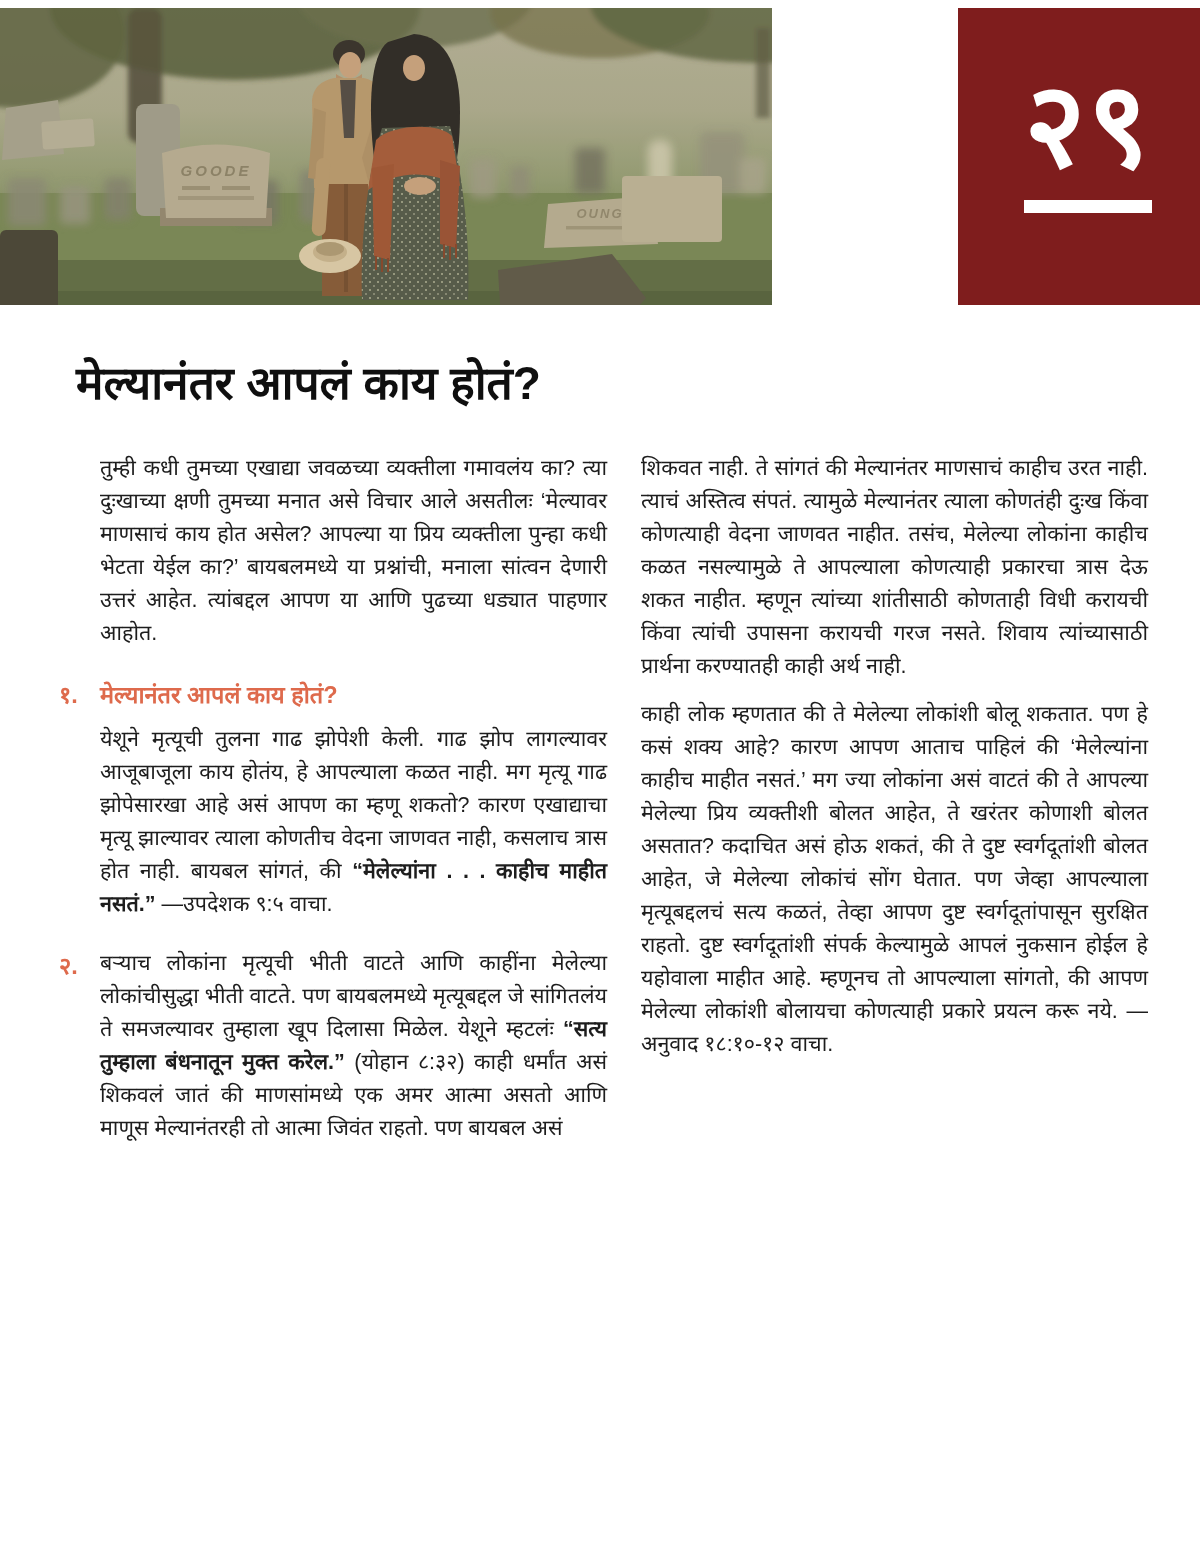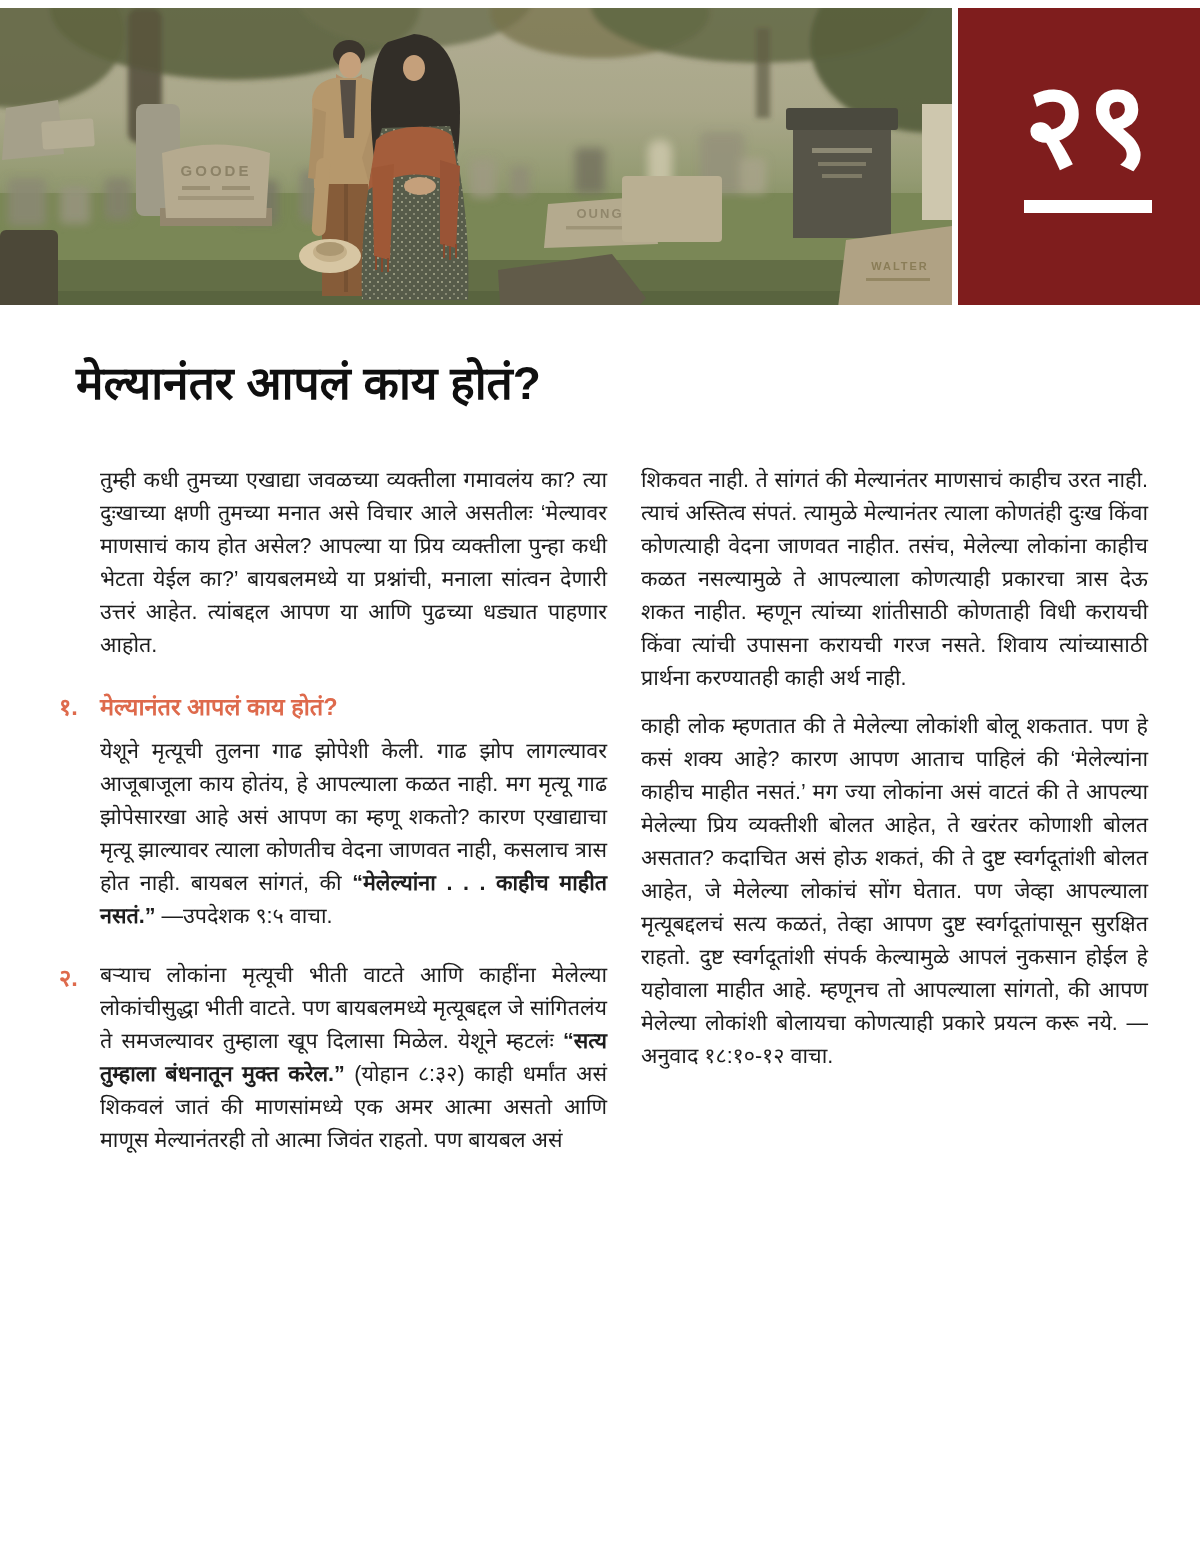--- a/index.html
+++ b/index.html
@@ -1,33 +1,33 @@
 <!DOCTYPE html>
 <html><head>
 <meta charset="utf-8">
 <style>
   html,body{margin:0;padding:0;background:#ffffff;}
   body{font-family:"Liberation Sans", sans-serif; -webkit-font-smoothing:antialiased;}
   .page{position:relative;width:1200px;height:1543px;background:#ffffff;overflow:hidden;}
 
   
-  .hero-photo{position:absolute;left:0;top:8px;width:952px;height:297px;overflow:hidden;}
+  .hero-photo{position:absolute;left:0;top:8px;width:772px;height:297px;overflow:hidden;font-style:italic;}
   .hero-photo svg{display:block;}
   .lesson-badge{position:absolute;left:958px;top:8px;width:235px;height:297px;
     display:flex;flex-direction:column;align-items:center;justify-content:flex-start;}
   .lesson-number{color:#ffffff;font-size:118px;line-height:1;font-weight:bold;margin-top:58px;letter-spacing:2px;}
   .lesson-underline{width:128px;height:13px;background:#ffffff;margin-top:16px;}
 
   
   .page-title{position:absolute;left:76px;top:356px;width:1000px;margin:0;
     font-size:46px;line-height:1.2;font-weight:bold;color:#0f0f0f;}
 
   
   .columns{position:absolute;left:100px;top:452px;width:1048px;display:flex;gap:34px;}
-  .col{width:507px;font-size:21.5px;line-height:33px;color:#1d1d1d;text-align:justify;margin-top:12px;}
+  .col{width:507px;font-size:21.5px;line-height:33px;color:#1d1d1d;text-align:justify;}
   .col p{margin:0 0 15px 0;}
   .section-heading{position:relative;margin:26px 0 9px 0;font-size:23.5px;line-height:38px;font-weight:bold;text-align:left;}
   .section-heading .num{position:absolute;left:-41px;top:0;}
   b{font-weight:bold;}
 </style>
 </head>
 <body>
 
 <div class="page">
 

